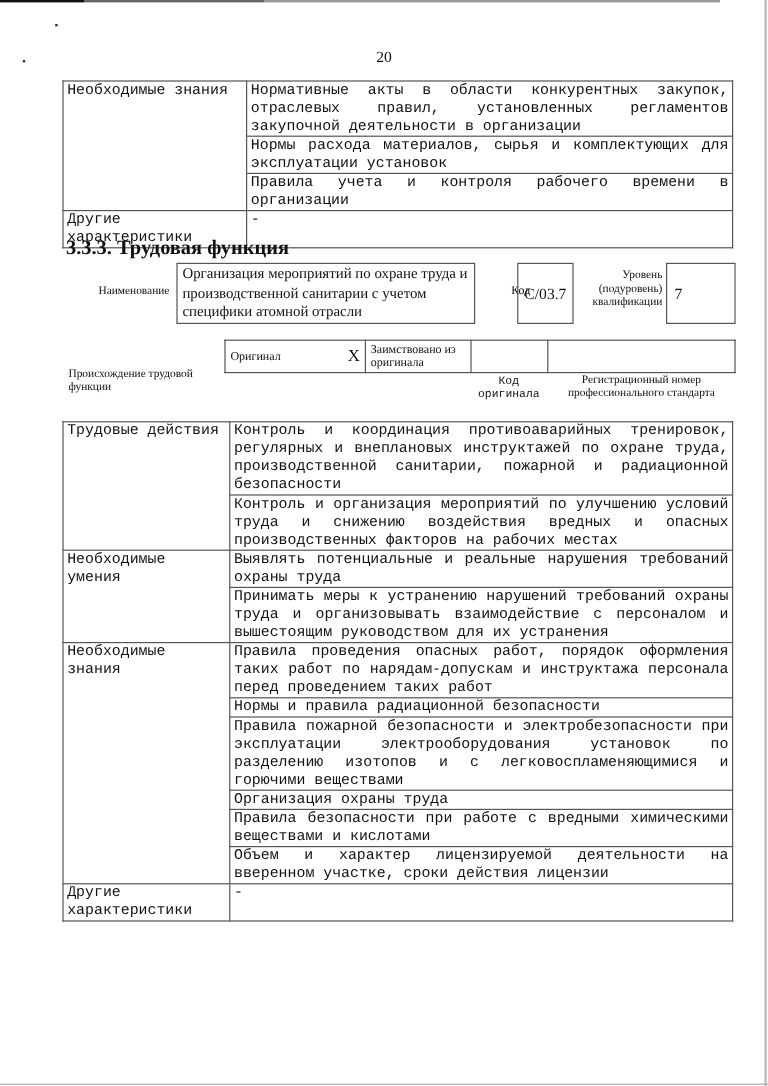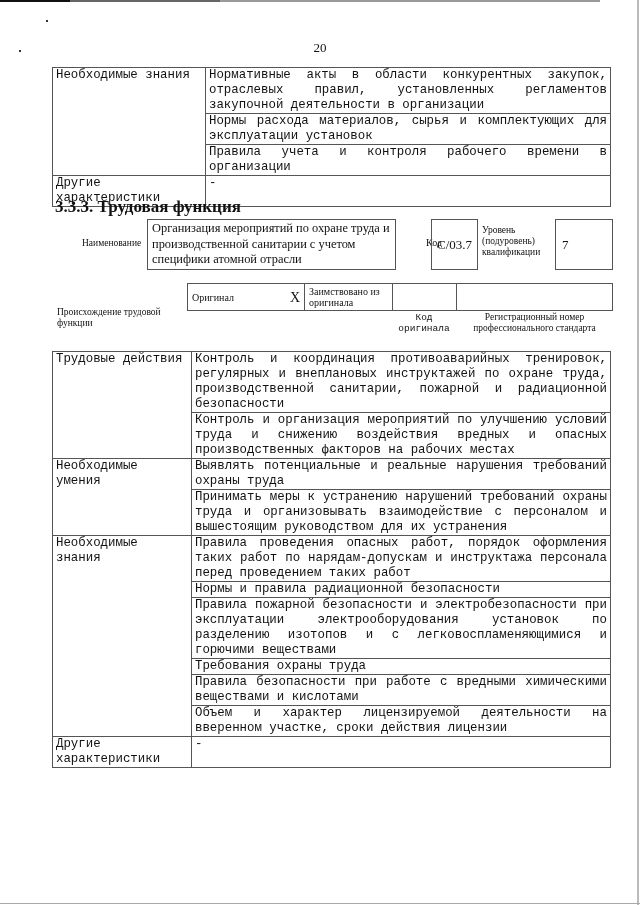--- a/index.html
+++ b/index.html
@@ -22,21 +22,21 @@
     .t3 { left: 52px; top: 351px; width: 559px; }
 
     .section-title { left: 55px; top: 197px; font-size: 17px; font-weight: bold; }
 
     .lbl-small { font-size: 9.5px; line-height: 11px; }
     .name-label { left: 57px; top: 238px; margin-left: 25px; }
     .box { border: 1px solid #555; position: absolute; box-sizing: border-box; }
     .name-box { left: 147px; top: 219px; width: 249px; height: 51px; padding: 1px 4px; font-size: 12.4px; line-height: 15.5px; }
     .code-label { left: 404px; top: 237px; font-size: 10px; margin-left: 22px; }
     .code-box { left: 431px; top: 219px; width: 47px; height: 51px; font-size: 13px; display: flex; align-items: center; justify-content: center; }
-    .level-label { left: 482px; top: 225px; width: 70px; text-align: left; }
+    .level-label { left: 482px; top: 225px; width: 70px; text-align: right; }
     .level-box { left: 555px; top: 219px; width: 58px; height: 51px; font-size: 13px; display: flex; align-items: center; padding-left: 6px; }
 
     .origin-label { left: 57px; top: 287px; width: 125px; margin-top: 20px; }
     table.origin { border-collapse: collapse; position: absolute; left: 187px; top: 283px; width: 426px; height: 28px; table-layout: fixed; }
     table.origin td { border: 1px solid #555; font-size: 10px; line-height: 11px; padding: 0 4px; vertical-align: middle; }
     .x-mark { font-size: 14px; float: right; }
     .code-orig-cap { left: 392px; top: 312px; width: 64px; text-align: center; font-family: Liberation Mono, monospace; }
     .reg-cap { left: 456px; top: 312px; width: 157px; text-align: center; }
   </style>
 </head>
@@ -129,21 +129,21 @@
     <td rowspan="6">Необходимые знания</td>
     <td class="just">Правила проведения опасных работ, порядок оформления таких работ по нарядам-допускам и инструктажа персонала перед проведением таких работ</td>
   </tr>
   <tr style="height:15px">
     <td class="just">Нормы и правила радиационной безопасности</td>
   </tr>
   <tr style="height:45px">
     <td class="just">Правила пожарной безопасности и электробезопасности при эксплуатации электрооборудования установок по разделению изотопов и с легковоспламеняющимися и горючими веществами</td>
   </tr>
   <tr style="height:15px">
-    <td class="just">Требования охраны труда</td>
+    <td class="just">Организация охраны труда</td>
   </tr>
   <tr style="height:30px">
     <td class="just">Правила безопасности при работе с вредными химическими веществами и кислотами</td>
   </tr>
   <tr style="height:31px">
     <td class="just">Объем и характер лицензируемой деятельности на вверенном участке, сроки действия лицензии</td>
   </tr>
   <tr style="height:28px">
     <td>Другие характеристики</td>
     <td>-</td>

